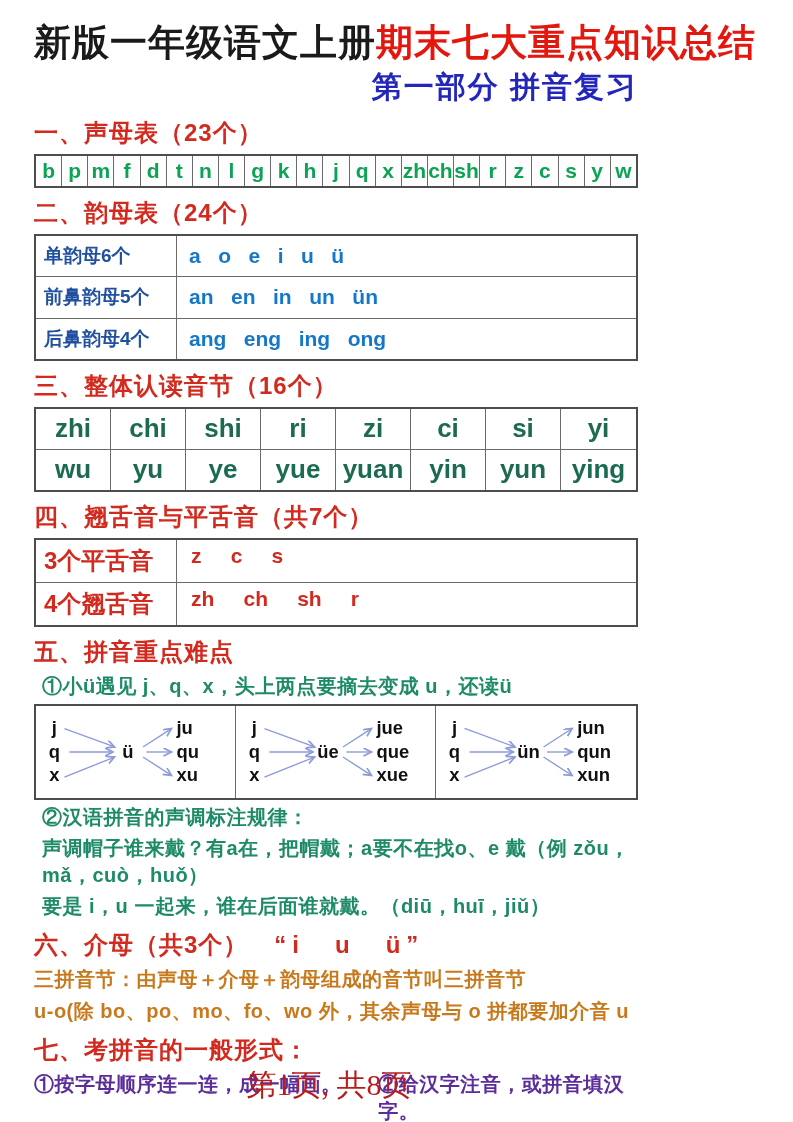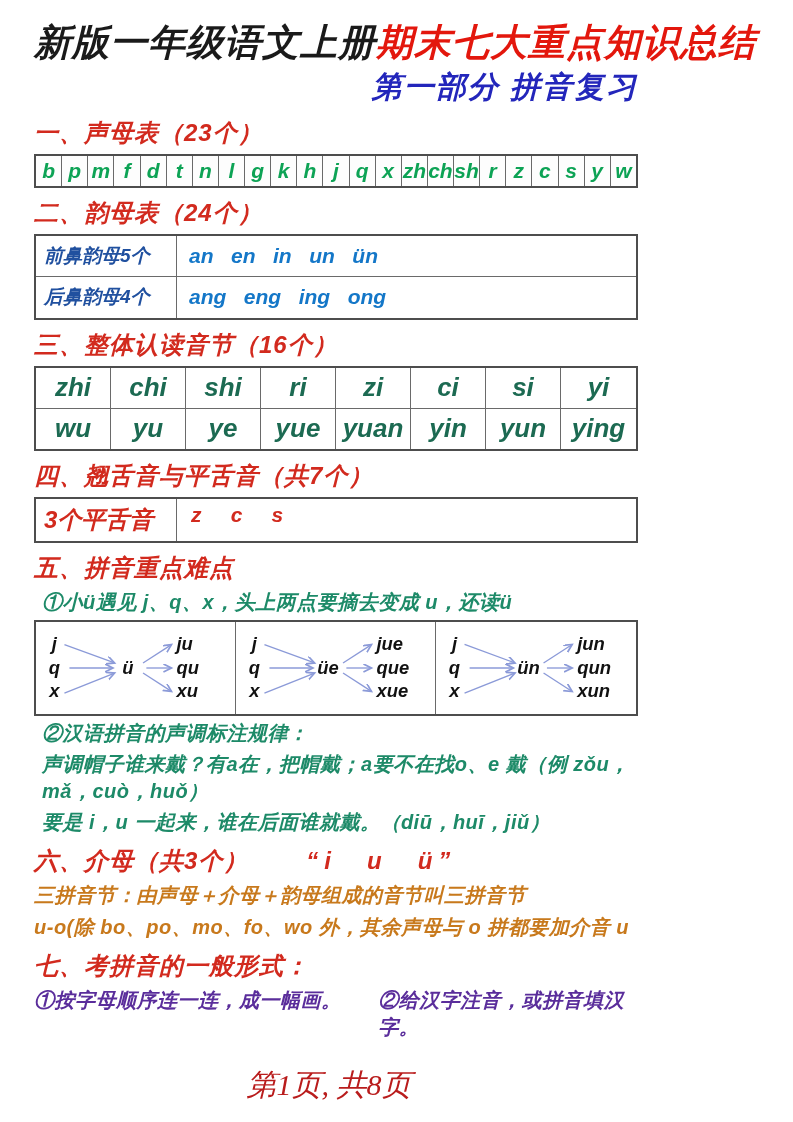--- a/index.html
+++ b/index.html
@@ -1,25 +1,25 @@
 <!DOCTYPE html>
 <html><head>
 <meta charset="utf-8">
 <style>
   html,body{margin:0;padding:0;background:#ffffff;}
   body{width:793px;height:1122px;overflow:hidden;font-family:"Liberation Sans",sans-serif;font-weight:bold;}
-  .page{box-sizing:border-box;width:658px;height:1122px;padding:22px 20px 0 34px;position:relative;font-style:italic;}
+  .page{box-sizing:border-box;width:658px;height:1122px;padding:22px 20px 0 34px;position:relative;}
 
   .title-line{text-align:center;font-size:37px;letter-spacing:1px;line-height:1.15;white-space:nowrap;}
   .title-black{color:#1a1a1a;}
   .title-red{color:#e3170d;}
   .subtitle{text-align:right;font-size:30px;color:#2326bb;letter-spacing:2px;margin-top:2px;}
 
   .sec-head{font-size:24px;color:#d22a1e;margin:9px 0 5px 0;letter-spacing:1px;}
-  .sec-head .vowels{margin-left:58px;letter-spacing:6px;}
+  .sec-head .vowels{margin-left:26px;letter-spacing:6px;}
 
   
   .initials{display:flex;border:2px solid #4d4d4d;background:#fdfdfd;}
   .initials .cell{flex:1;text-align:center;font-size:21px;color:#0da355;padding:3px 0 4px 0;border-right:1px solid #6a6a6a;line-height:1.1;}
   .initials .cell:last-child{border-right:none;}
 
   
   .ftable{border:2px solid #4d4d4d;}
   .ftable .frow{display:flex;border-bottom:1px solid #6a6a6a;}
   .ftable .frow:last-child{border-bottom:none;}
@@ -83,20 +83,24 @@
       <div class="cell">z</div>
       <div class="cell">c</div>
       <div class="cell">s</div>
       <div class="cell">y</div>
       <div class="cell">w</div>
     </div>
 
   <div class="sec-head">二、韵母表（24个）</div>
   <div class="ftable" id="finals-table">
       <div class="frow">
+        <div class="flabel">单韵母6个</div>
+        <div class="fvalue">a   o   e   i   u   ü</div>
+      </div>
+      <div class="frow">
         <div class="flabel">前鼻韵母5个</div>
         <div class="fvalue">an   en   in   un   ün</div>
       </div>
       <div class="frow">
         <div class="flabel">后鼻韵母4个</div>
         <div class="fvalue">ang   eng   ing   ong</div>
       </div>
     </div>
 
   <div class="sec-head">三、整体认读音节（16个）</div>
@@ -117,20 +121,24 @@
       <div class="scell">yin</div>
       <div class="scell">yun</div>
       <div class="scell">ying</div>
     </div>
 
   <div class="sec-head">四、翘舌音与平舌音（共7个）</div>
   <div class="rtable" id="retroflex-table">
       <div class="frow">
         <div class="flabel">3个平舌音</div>
         <div class="fvalue">z     c     s</div>
+      </div>
+      <div class="frow">
+        <div class="flabel">4个翘舌音</div>
+        <div class="fvalue">zh     ch     sh     r</div>
       </div>
     </div>
 
   <div class="sec-head">五、拼音重点难点</div>
   <div class="note-green">①小ü遇见 j、q、x，头上两点要摘去变成 u，还读ü</div>
   <div class="diagrams" id="u-diagrams">
       <div class="dcell">
         <svg viewBox="0 0 238 92">
           <defs>
             <marker id="arr0" markerWidth="8" markerHeight="8" refX="6" refY="3" orient="auto">

